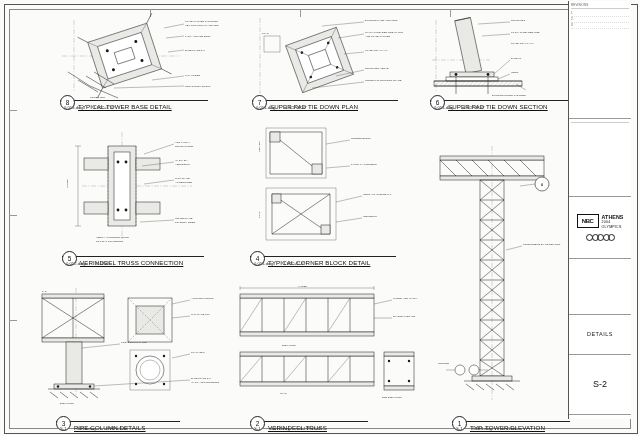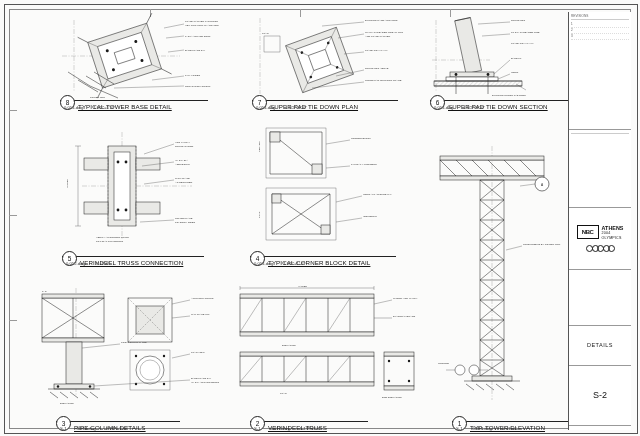--- a/index.html
+++ b/index.html
@@ -2,21 +2,21 @@
 <html><head>
 <meta charset="utf-8">
 <style>
   html,body{margin:0;padding:0;}
   body{width:640px;height:436px;background:#ffffff;font-family:"Liberation Sans",sans-serif;overflow:hidden;}
   #sheet{position:relative;width:640px;height:436px;background:#fbfbfa;}
   .border-outer{position:absolute;left:4px;top:4px;width:632px;height:428px;border:1px solid #555;}
   .border-inner{position:absolute;left:9px;top:9px;width:620px;height:418px;border:1px solid #888;}
 
   
-  .tb{position:absolute;right:9px;top:12px;width:62px;height:418px;border-left:1px solid #555;background:#fff;}
+  .tb{position:absolute;right:9px;top:1px;width:62px;height:418px;border-left:1px solid #555;background:#fff;}
   .tb-cell{border-bottom:1px solid #999;box-sizing:border-box;width:100%;font-size:3.4px;color:#333;padding:2px 2px;line-height:1.4;}
   .tb-rev{height:118px;}
   .tb-note{height:78px;}
   .tb-logo{height:62px;display:flex;align-items:center;justify-content:center;gap:2px;}
   .tb-client{height:56px;}
   .tb-title{height:40px;display:flex;align-items:center;justify-content:center;}
   .tb-title span{font-size:5.5px;letter-spacing:.5px;color:#222;}
   .tb-sheet{height:60px;display:flex;align-items:center;justify-content:center;}
   .tb-sheet span{font-size:9px;color:#111;}
   .tb-hdr{font-size:3.2px;color:#666;border-bottom:1px solid #ccc;padding-bottom:1px;margin-bottom:2px;}

